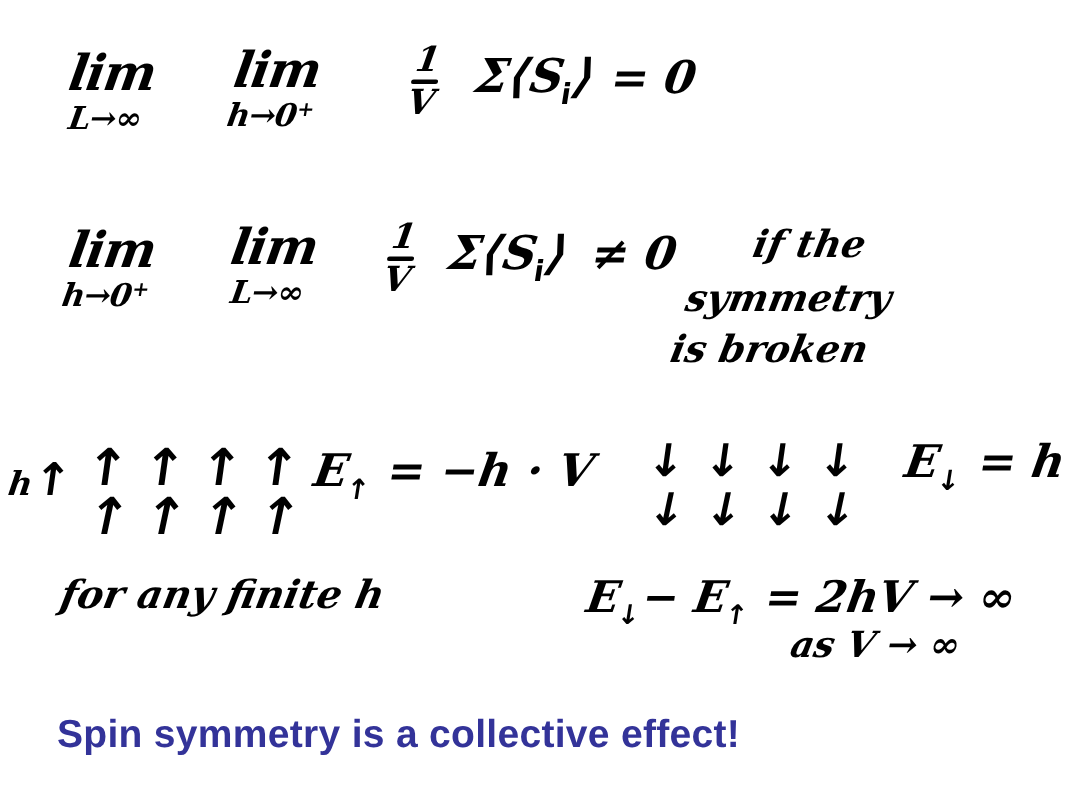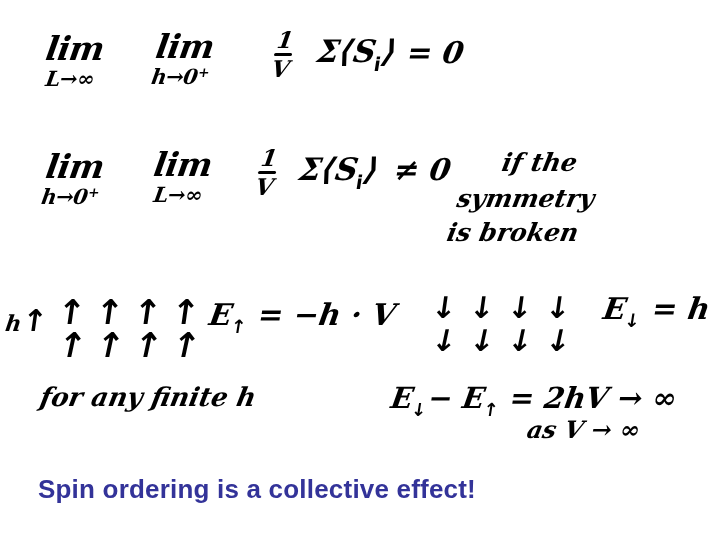--- a/index.html
+++ b/index.html
@@ -251,15 +251,15 @@
 
   <div class="note" style="left:38px; top:384px; font-size:26px;">for any finite h</div>
 
   <div class="expr" style="left:388px; top:384px; font-size:29px;">
     <span>E</span><span class="sub">↓</span><span>− E</span><span class="sub">↑</span>
     <span>= 2hV → ∞</span>
   </div>
 
   <div class="note" style="left:525px; top:418px; font-size:24px;">as V → ∞</div>
 
-  <div id="caption">Spin ordering is a collective effect!</div>
+  <div id="caption">Spin symmetry is a collective effect!</div>
 
 </div>
 
 </body></html>

